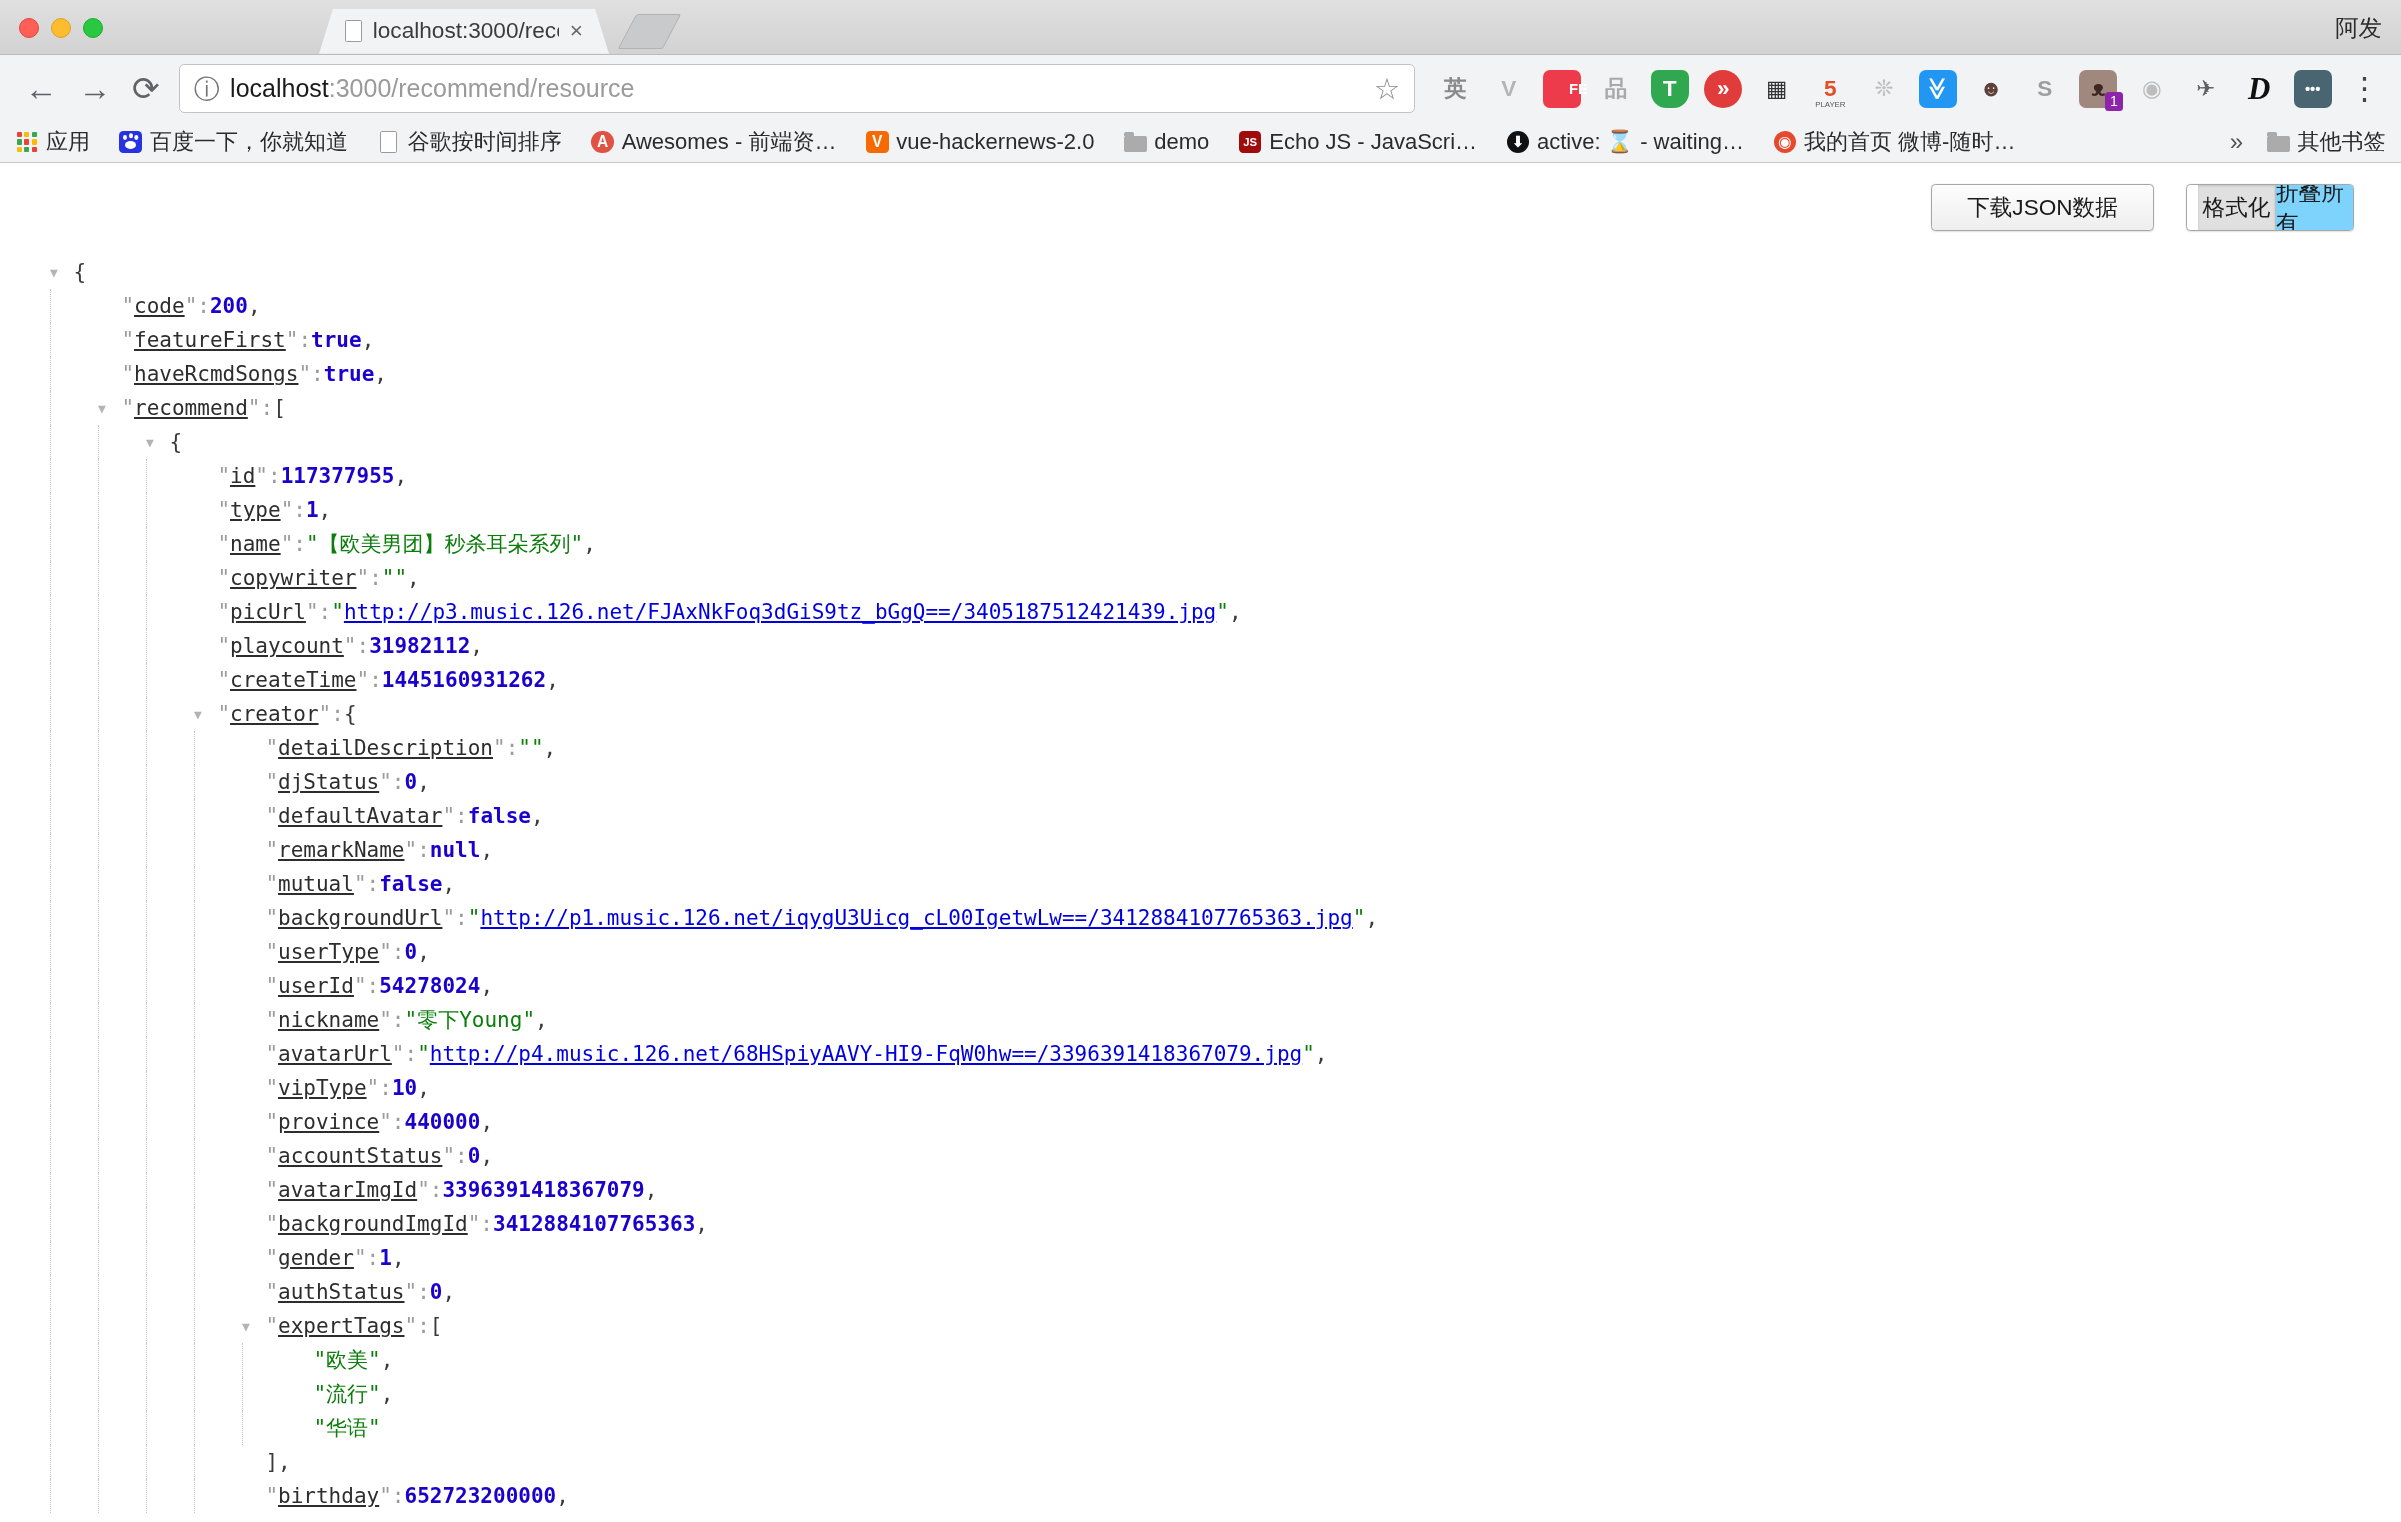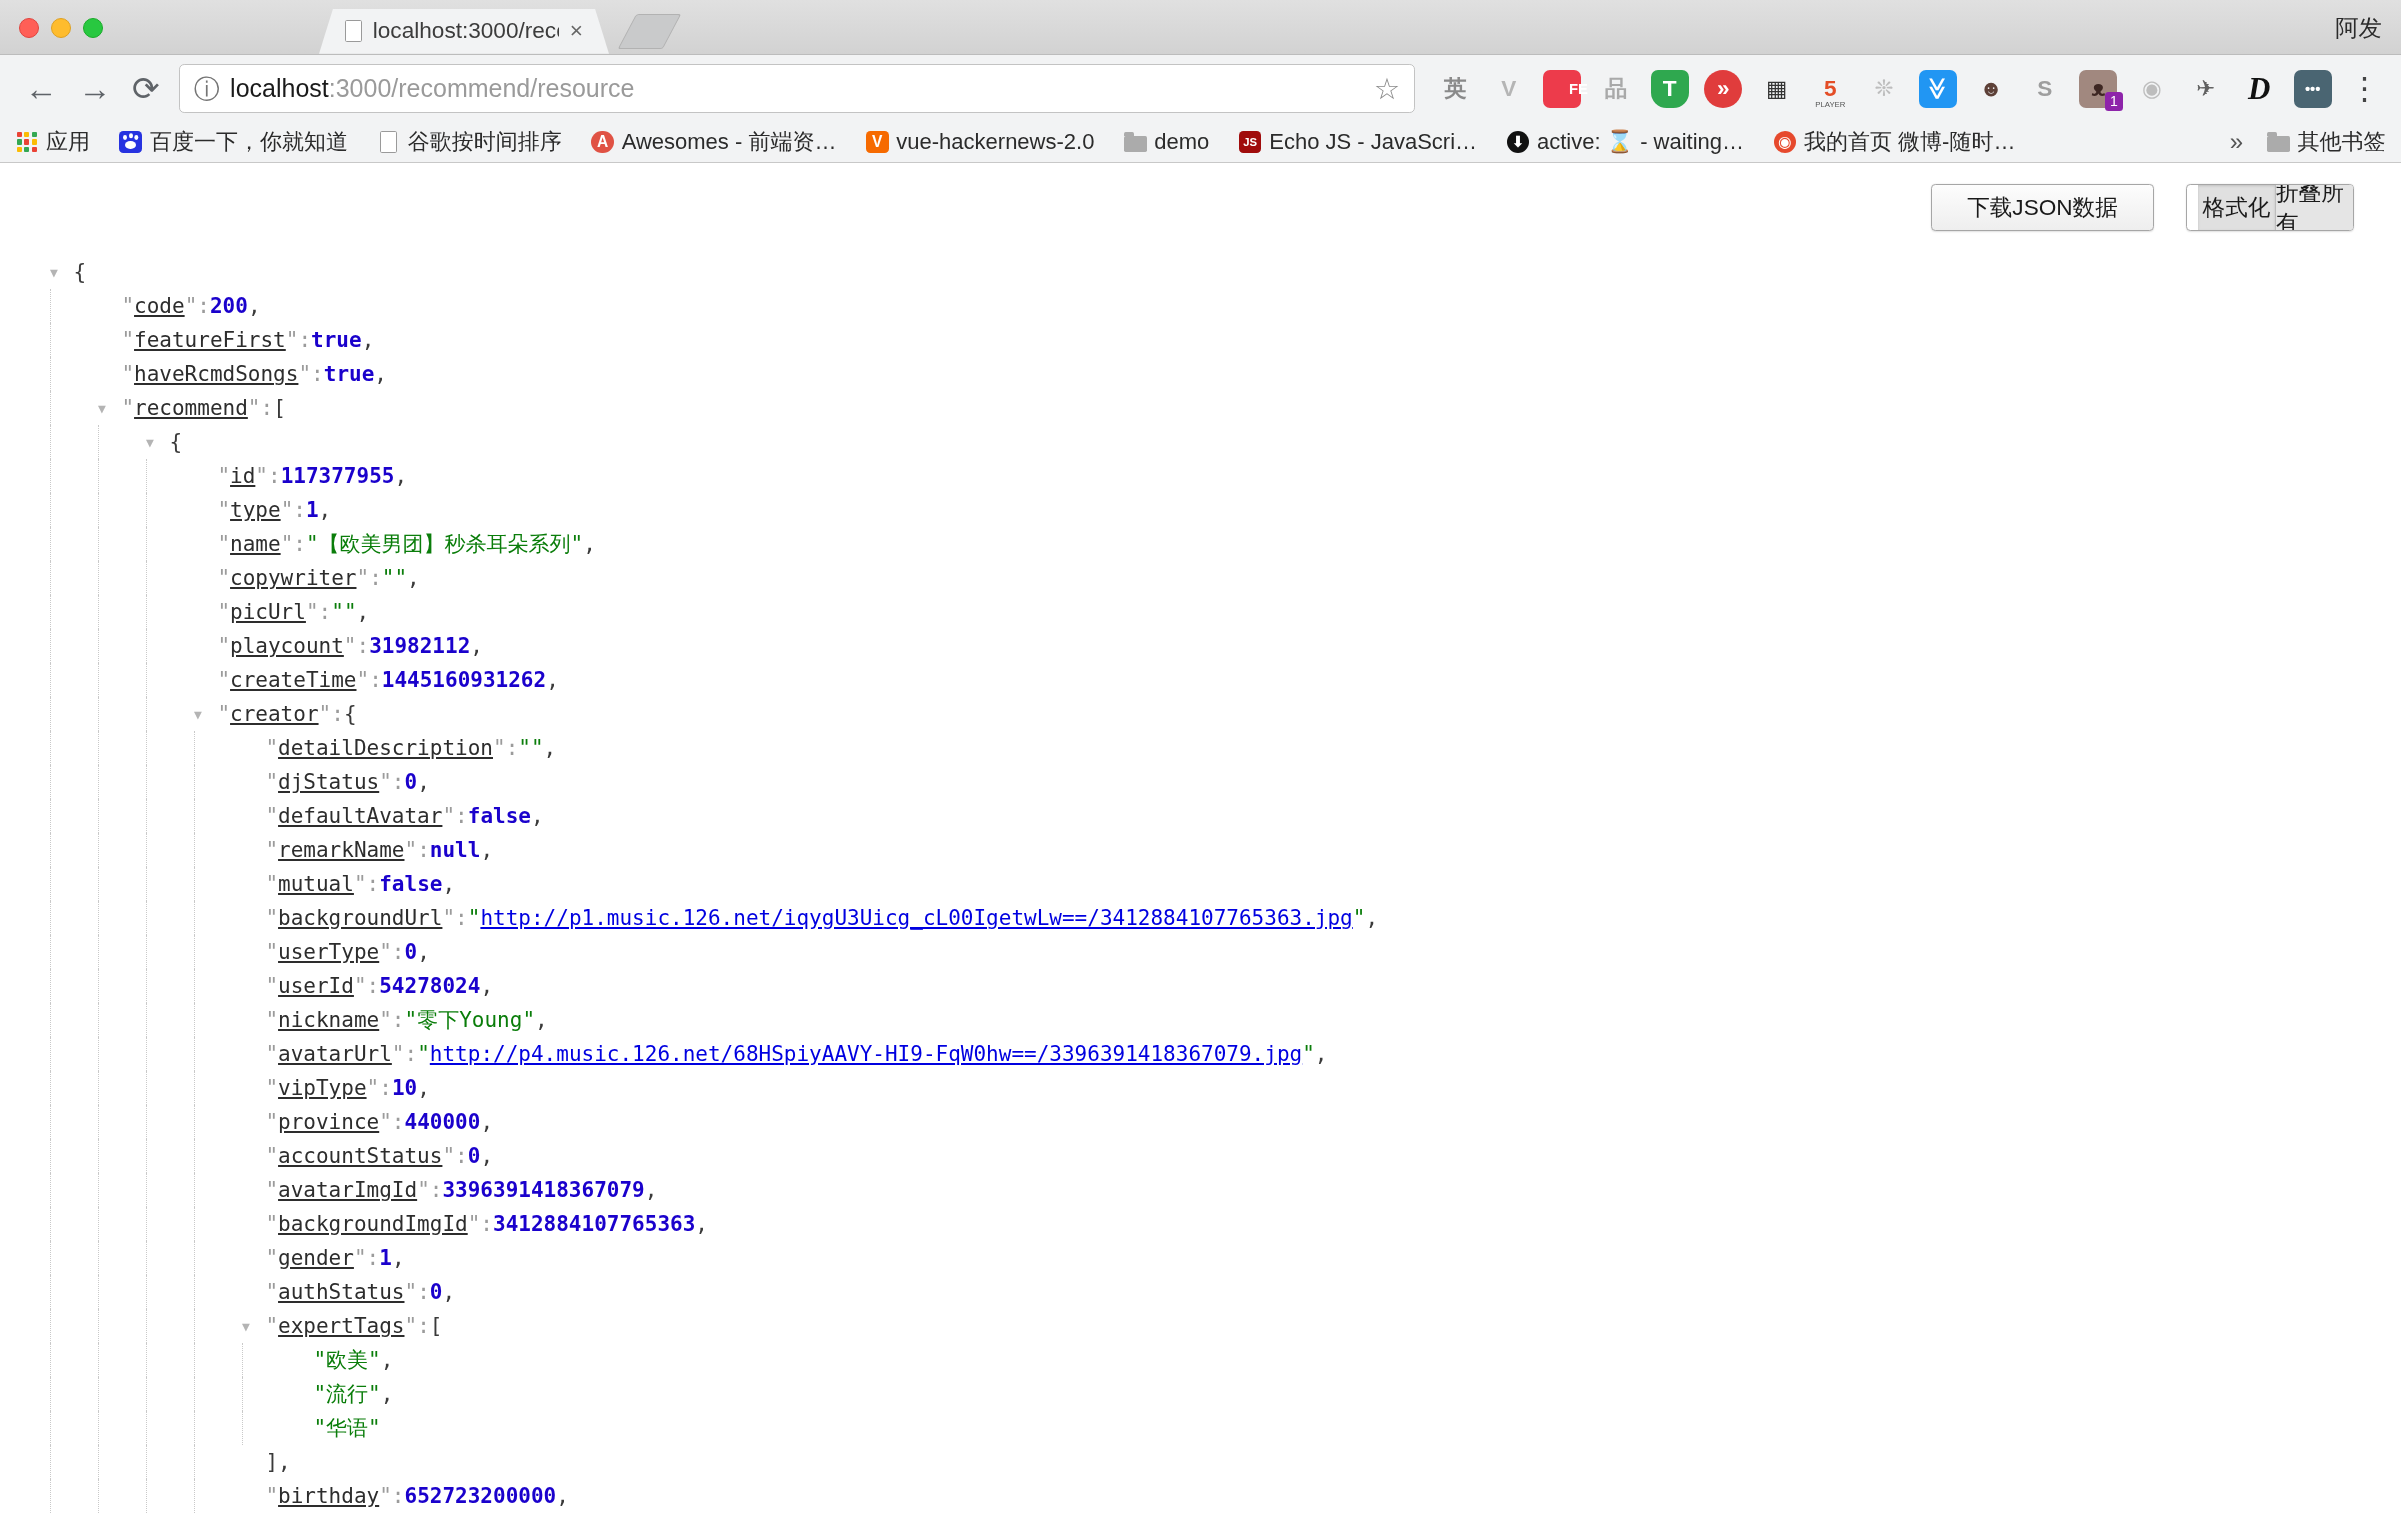--- a/index.html
+++ b/index.html
@@ -76,21 +76,21 @@
   .btn { position:absolute; height:47px; border:0.9px solid #a6a6a6; border-radius:4.3px;
     background:linear-gradient(#fdfdfd,#eeeeee); font-size:22.6px; color:#1a1a1a;
     display:flex; align-items:center; justify-content:center;
     box-shadow:0 0.9px 1.7px rgba(0,0,0,.12); }
   .btn-download { top:21px; right:247px; width:223px; }
   .seg { position:absolute; top:21px; right:47px; width:168px; height:47px; display:flex;
     border:0.9px solid #a6a6a6; border-radius:4.3px; overflow:hidden;
     box-shadow:0 0.9px 1.7px rgba(0,0,0,.12); font-size:22.6px; color:#1a1a1a;padding-left:11px; }
   .seg > div { flex:1; display:flex; align-items:center; justify-content:center; }
   .seg .active { background:#e0e0e0; box-shadow:inset 0 0.9px 2.6px rgba(0,0,0,.15); }
-  .seg .idle { background:#e5e5e5; border-left:0.9px solid #bdbdbd; }
+  .seg .idle { background:#7dd3fc; border-left:0.9px solid #bdbdbd; }
 
   
   #json-tree { padding-top:92px; font-family:"DejaVu Sans Mono","Liberation Mono",monospace;
     font-size:21px; }
   .json-line { height:34px; display:flex; align-items:center; padding-left:50px; white-space:nowrap; }
   .guide { width:48px; height:100%; border-left:0.9px dotted #c9c9c9; flex:none; }
   .tri { width:23.4px; flex:none; font-size:13px; color:#b4b4b4; line-height:1; }
   .tok-q { color:#9b9b9b; }
   .tok-key { color:#2d2d2d;text-decoration:underline; }
   .tok-colon { color:#9b9b9b; }
@@ -360,20 +360,21 @@
       <div class="json-line">
         <span class="guide"></span>
         <span class="guide"></span>
         <span class="guide"></span>
         <span class="tri"></span>
         <span class="tok-q">"</span>
         <span class="tok-key">picUrl</span>
         <span class="tok-q">"</span>
         <span class="tok-colon">: </span>
         <span class="tok-str">"</span>
+        <a class="tok-link">http://p3.music.126.net/FJAxNkFoq3dGiS9tz_bGgQ==/3405187512421439.jpg</a>
         <span class="tok-str">"</span>
         <span class="tok-punct">,</span>
       </div>
       <div class="json-line">
         <span class="guide"></span>
         <span class="guide"></span>
         <span class="guide"></span>
         <span class="tri"></span>
         <span class="tok-q">"</span>
         <span class="tok-key">playcount</span>

